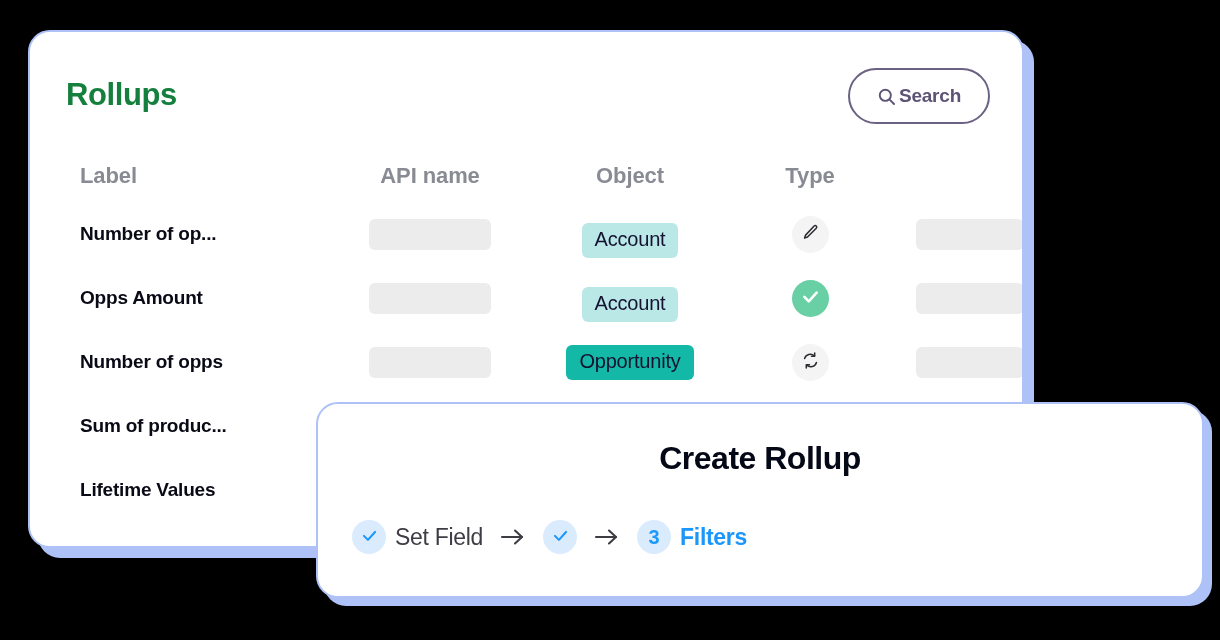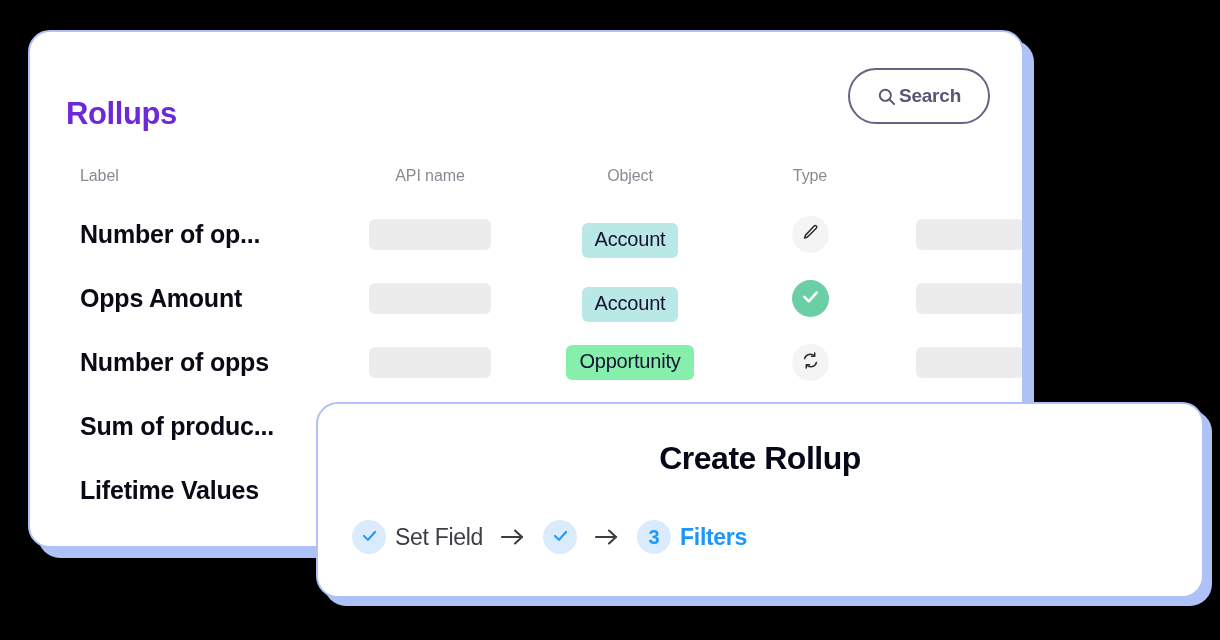--- a/index.html
+++ b/index.html
@@ -30,23 +30,22 @@
     box-sizing: border-box;
     overflow: hidden;
   }
 
   #rollups-title {
     position: absolute;
     left: 36px;
     top: 45px;
     font-size: 31px;
     font-weight: bold;
-    color: #6d28d9;
+    color: #15803d;
     letter-spacing: -0.4px;
-    margin-top: 19px;
   }
 
   
   #search-button {
     position: absolute;
     right: 32px;
     top: 36px;
     width: 142px;
     height: 56px;
     border: 2px solid #6b6183;
@@ -80,36 +79,36 @@
   }
   .trow {
     display: grid;
     grid-template-columns: 250px 200px 200px 160px 160px;
     align-items: center;
     padding-left: 50px;
     box-sizing: border-box;
   }
   .thead { height: 52px; }
   .thead .cell {
-    font-size: 16px;
-    font-weight: normal;
+    font-size: 22px;
+    font-weight: bold;
     color: #888b93;
     letter-spacing: -0.1px;
   }
   .tbody-row { height: 64px; }
 
   .cell { display: flex; align-items: center; }
   .cell.c-label { justify-content: flex-start; }
   .cell.c-api   { justify-content: center; }
   .cell.c-obj   { justify-content: center; }
   .cell.c-status{ justify-content: center; }
   .cell.c-type  { justify-content: center; }
 
   .row-label {
-    font-size: 25px;
+    font-size: 19px;
     font-weight: bold;
     color: #090a16;
     letter-spacing: -0.2px;
     white-space: nowrap;
   }
 
   .bar {
     width: 122px;
     height: 31px;
     border-radius: 6px;
@@ -120,21 +119,21 @@
   .badge {
     display: inline-block;
     padding: 5px 13px 7px 13px;
     border-radius: 6px;
     font-size: 20px;
     color: #151231;
     letter-spacing: -0.2px;
     white-space: nowrap;
   }
   .badge.account     { background: #b9e8e7; margin-top: 12px; }
-  .badge.opportunity { background: #86efac; }
+  .badge.opportunity { background: #14b8a6; }
 
   .status-circle {
     width: 37px;
     height: 37px;
     border-radius: 50%;
     display: flex;
     align-items: center;
     justify-content: center;
   }
   .status-circle.neutral { background: #f4f4f5; }

